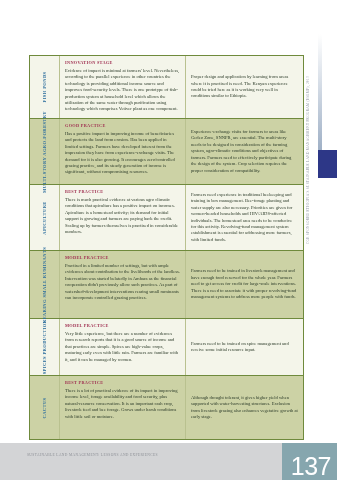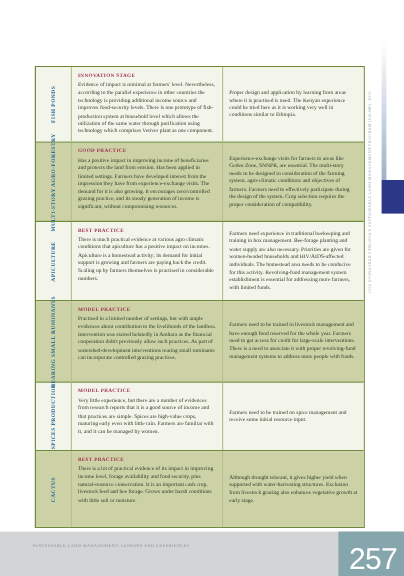--- a/index.html
+++ b/index.html
@@ -292,16 +292,16 @@
         </div>
       </div>
 
     </div>
   </div>
 
   <div class="footer-band">
     <span class="footer-text">Sustainable Land Management: Lessons and Experiences</span>
   </div>
   <div class="page-number-block">
-    <span class="page-number">257</span>
+    <span class="page-number">137</span>
   </div>
 
 </div>
 
 </body></html>

